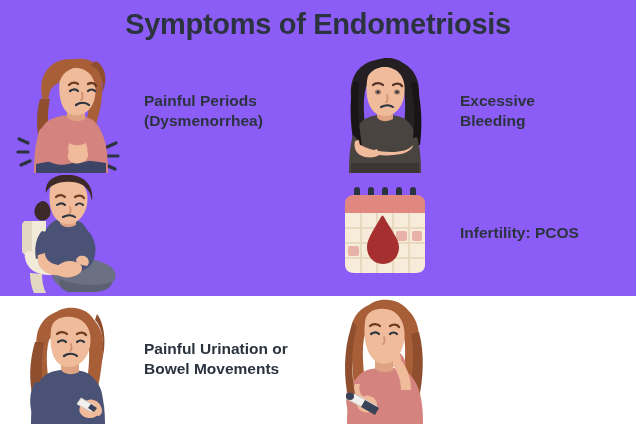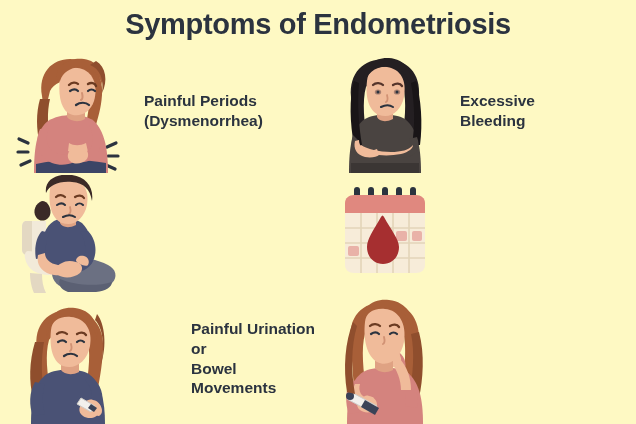--- a/index.html
+++ b/index.html
@@ -10,22 +10,22 @@
   body {
     width: 636px;
     height: 424px;
     overflow: hidden;
     font-family: "Liberation Sans", sans-serif;
     position: relative;
   }
   #infographic {
     position: relative;
     width: 636px;
-    height: 424px;
-    background: #fef9c3;
+    height: 296px;
+    background: #8b5cf6;
   }
   .page-title {
     position: absolute;
     top: 8px;
     left: 0;
     width: 636px;
     text-align: center;
     font-size: 29px;
     font-weight: bold;
     color: #2b333f;
@@ -41,21 +41,21 @@
   }
   .cell {
     position: absolute;
     display: flex;
     align-items: center;
   }
   .col-left  { left: 10px;  width: 310px; }
   .col-right { left: 324px; width: 310px; }
   .row-1 { top: 0px;   height: 125px; }
   .row-2 { top: 125px; height: 120px; }
-  .row-3 { top: 245px; height: 131px; gap: 47px; }
+  .row-3 { top: 245px; height: 131px; }
 
   .art {
     width: 122px;
     height: 100%;
     flex: 0 0 122px;
     display: flex;
     align-items: flex-end;
     justify-content: center;
     position: relative;
   }
@@ -244,20 +244,21 @@
             <line x1="72" y1="28" x2="72" y2="88"></line>
           </g>
 
           <rect x="59" y="46" width="11" height="10" rx="2" fill="#e9b2a8"></rect>
           <rect x="75" y="46" width="10" height="10" rx="2" fill="#e9b2a8"></rect>
           <rect x="11" y="61" width="11" height="10" rx="2" fill="#e9b2a8"></rect>
 
           <path d="M44 32 C36 46 30 54 30 62 C30 72 37 79 46 79 C55 79 62 72 62 62 C62 54 54 45 47 32 C46 30 45 30 44 32 Z" fill="#a62f30"></path>
         </svg>
       </div>
+      <div class="label label-right">Infertility: PCOS</div>
     </div>
 
     <div class="cell col-left row-3">
       <div class="art">
         <svg width="120" height="122" viewBox="0 0 120 122">
 
           <path d="M26 48 C22 22 38 8 58 8 C80 8 94 24 92 48 C91 66 88 80 86 92 L74 92 C78 70 80 48 76 36 C66 26 46 26 38 38 C34 52 36 72 40 92 L28 92 C26 78 27 62 26 48 Z" fill="#a85f38"></path>
           <path d="M24 40 C18 60 18 80 22 96 L34 94 C30 76 30 56 33 40 Z" fill="#8f4e2d"></path>
 
           <path d="M36 72 C24 80 20 96 20 122 L94 122 C94 98 90 82 78 72 C68 66 46 66 36 72 Z" fill="#4a5275"></path>

